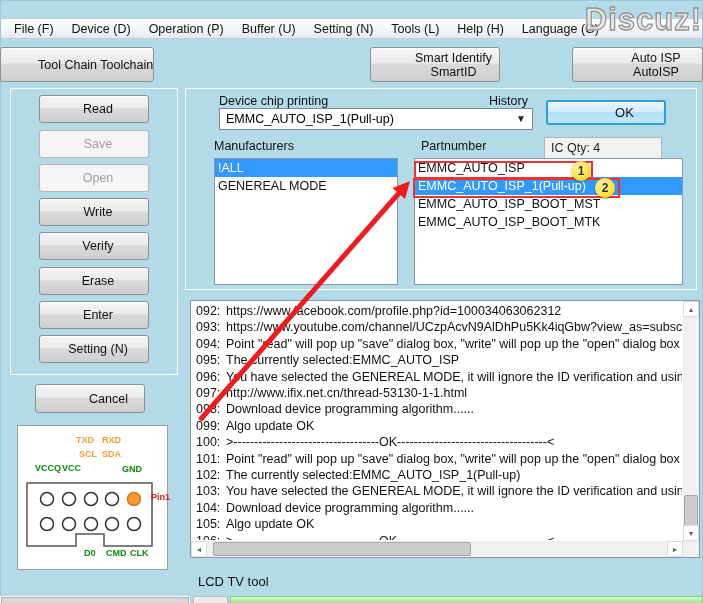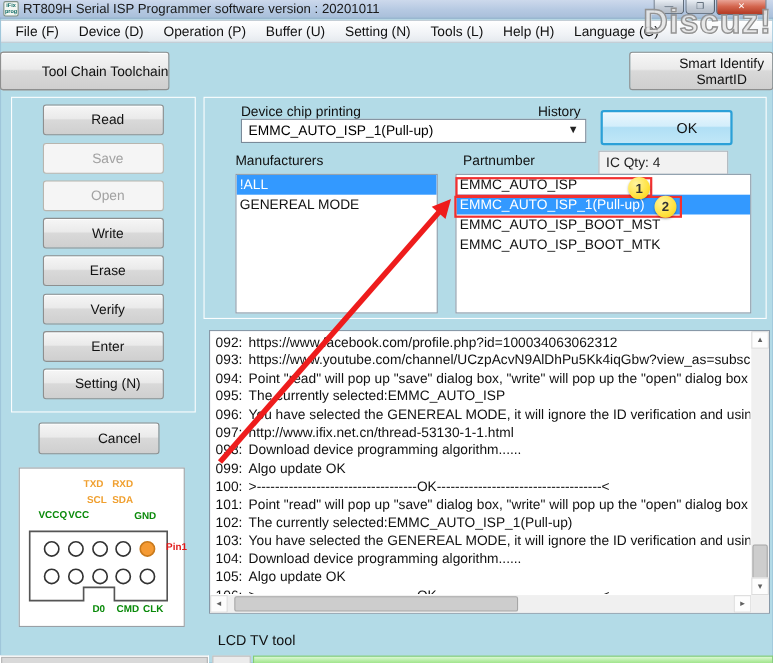--- a/index.html
+++ b/index.html
@@ -71,21 +71,21 @@
   .lbl-red { color:#e01818; }
 
   
   .chip-group { position:absolute; left:185px; top:88px; width:512px; height:202px;
     border:1px solid rgba(255,255,255,.95); }
   .small-label { position:absolute; font-size:12.5px; color:#111; white-space:nowrap; }
   .combo { position:absolute; left:33px; top:19px; width:314px; height:22px; background:#fff;
     border:1px solid #7a8a99; font-size:12.5px; display:flex; align-items:center;
     padding-left:6px; cursor:pointer; }
   .combo .arrow { position:absolute; right:6px; top:4px; font-size:10px; color:#222; }
-  .ok-btn { left:360px; top:11px; width:120px; height:32px; border:2px solid #2ba0d8;
+  .ok-btn { left:360px; top:11px; width:120px; height:25px; border:2px solid #2ba0d8;
     background:linear-gradient(180deg,#eaf6fd,#d3eefb 45%,#b0dff5 50%,#c0e7f7);
     border-radius:3px; font-size:13px; }
   .ic-qty { position:absolute; left:358px; top:48px; width:118px; height:22px;
     background:#f2f2f2; border:1px solid #aeb6bd; font-size:12.5px; color:#222;
     display:flex; align-items:center; padding-left:6px; }
   .listbox { position:absolute; background:#fff; border:1px solid #8899a8; overflow:hidden; }
   .list-manu { left:28px; top:69px; width:184px; height:127px; }
   .list-part { left:228px; top:69px; width:269px; height:127px; }
   .list-item { height:18px; line-height:18px; font-size:12.5px; color:#111; padding-left:3px;
     white-space:nowrap; cursor:pointer; }
@@ -136,27 +136,20 @@
     box-shadow:0 1px 2px rgba(0,0,0,.35); color:#333; font-size:12px; font-weight:bold;
     display:flex; align-items:center; justify-content:center; pointer-events:none; }
   .badge1 { left:571px; top:161px; }
   .badge2 { left:595px; top:178px; }
 </style>
 </head>
 <body>
 
 <div class="window">
 
-  <div class="titlebar">
-    <div class="app-icon">iFix prog</div>
-    <div class="title-text">RT809H Serial ISP Programmer software version : 20201011</div>
-    <div class="winbtn min">—</div>
-    <div class="winbtn max">❐</div>
-    <div class="winbtn close">✕</div>
-  </div>
 
   <div class="watermark">Discuz!</div>
 
   <div class="menubar">
     <div class="menu-item"><span>File (F)</span></div>
       <div class="menu-item"><span>Device (D)</span></div>
       <div class="menu-item"><span>Operation (P)</span></div>
       <div class="menu-item"><span>Buffer (U)</span></div>
       <div class="menu-item"><span>Setting (N)</span></div>
       <div class="menu-item"><span>Tools (L)</span></div>
@@ -184,24 +177,24 @@
       <div class="left-btn disabled">
         <span>Save</span>
       </div>
       <div class="left-btn disabled">
         <span>Open</span>
       </div>
       <div class="left-btn">
         <span>Write</span>
       </div>
       <div class="left-btn">
+        <span>Verify</span>
+      </div>
+      <div class="left-btn">
         <span>Erase</span>
-      </div>
-      <div class="left-btn">
-        <span>Verify</span>
       </div>
       <div class="left-btn">
         <span>Enter</span>
       </div>
       <div class="left-btn">
         <span>Setting (N)</span>
       </div>
   </div>
   <div class="btn cancel-btn">Cancel</div>
 

